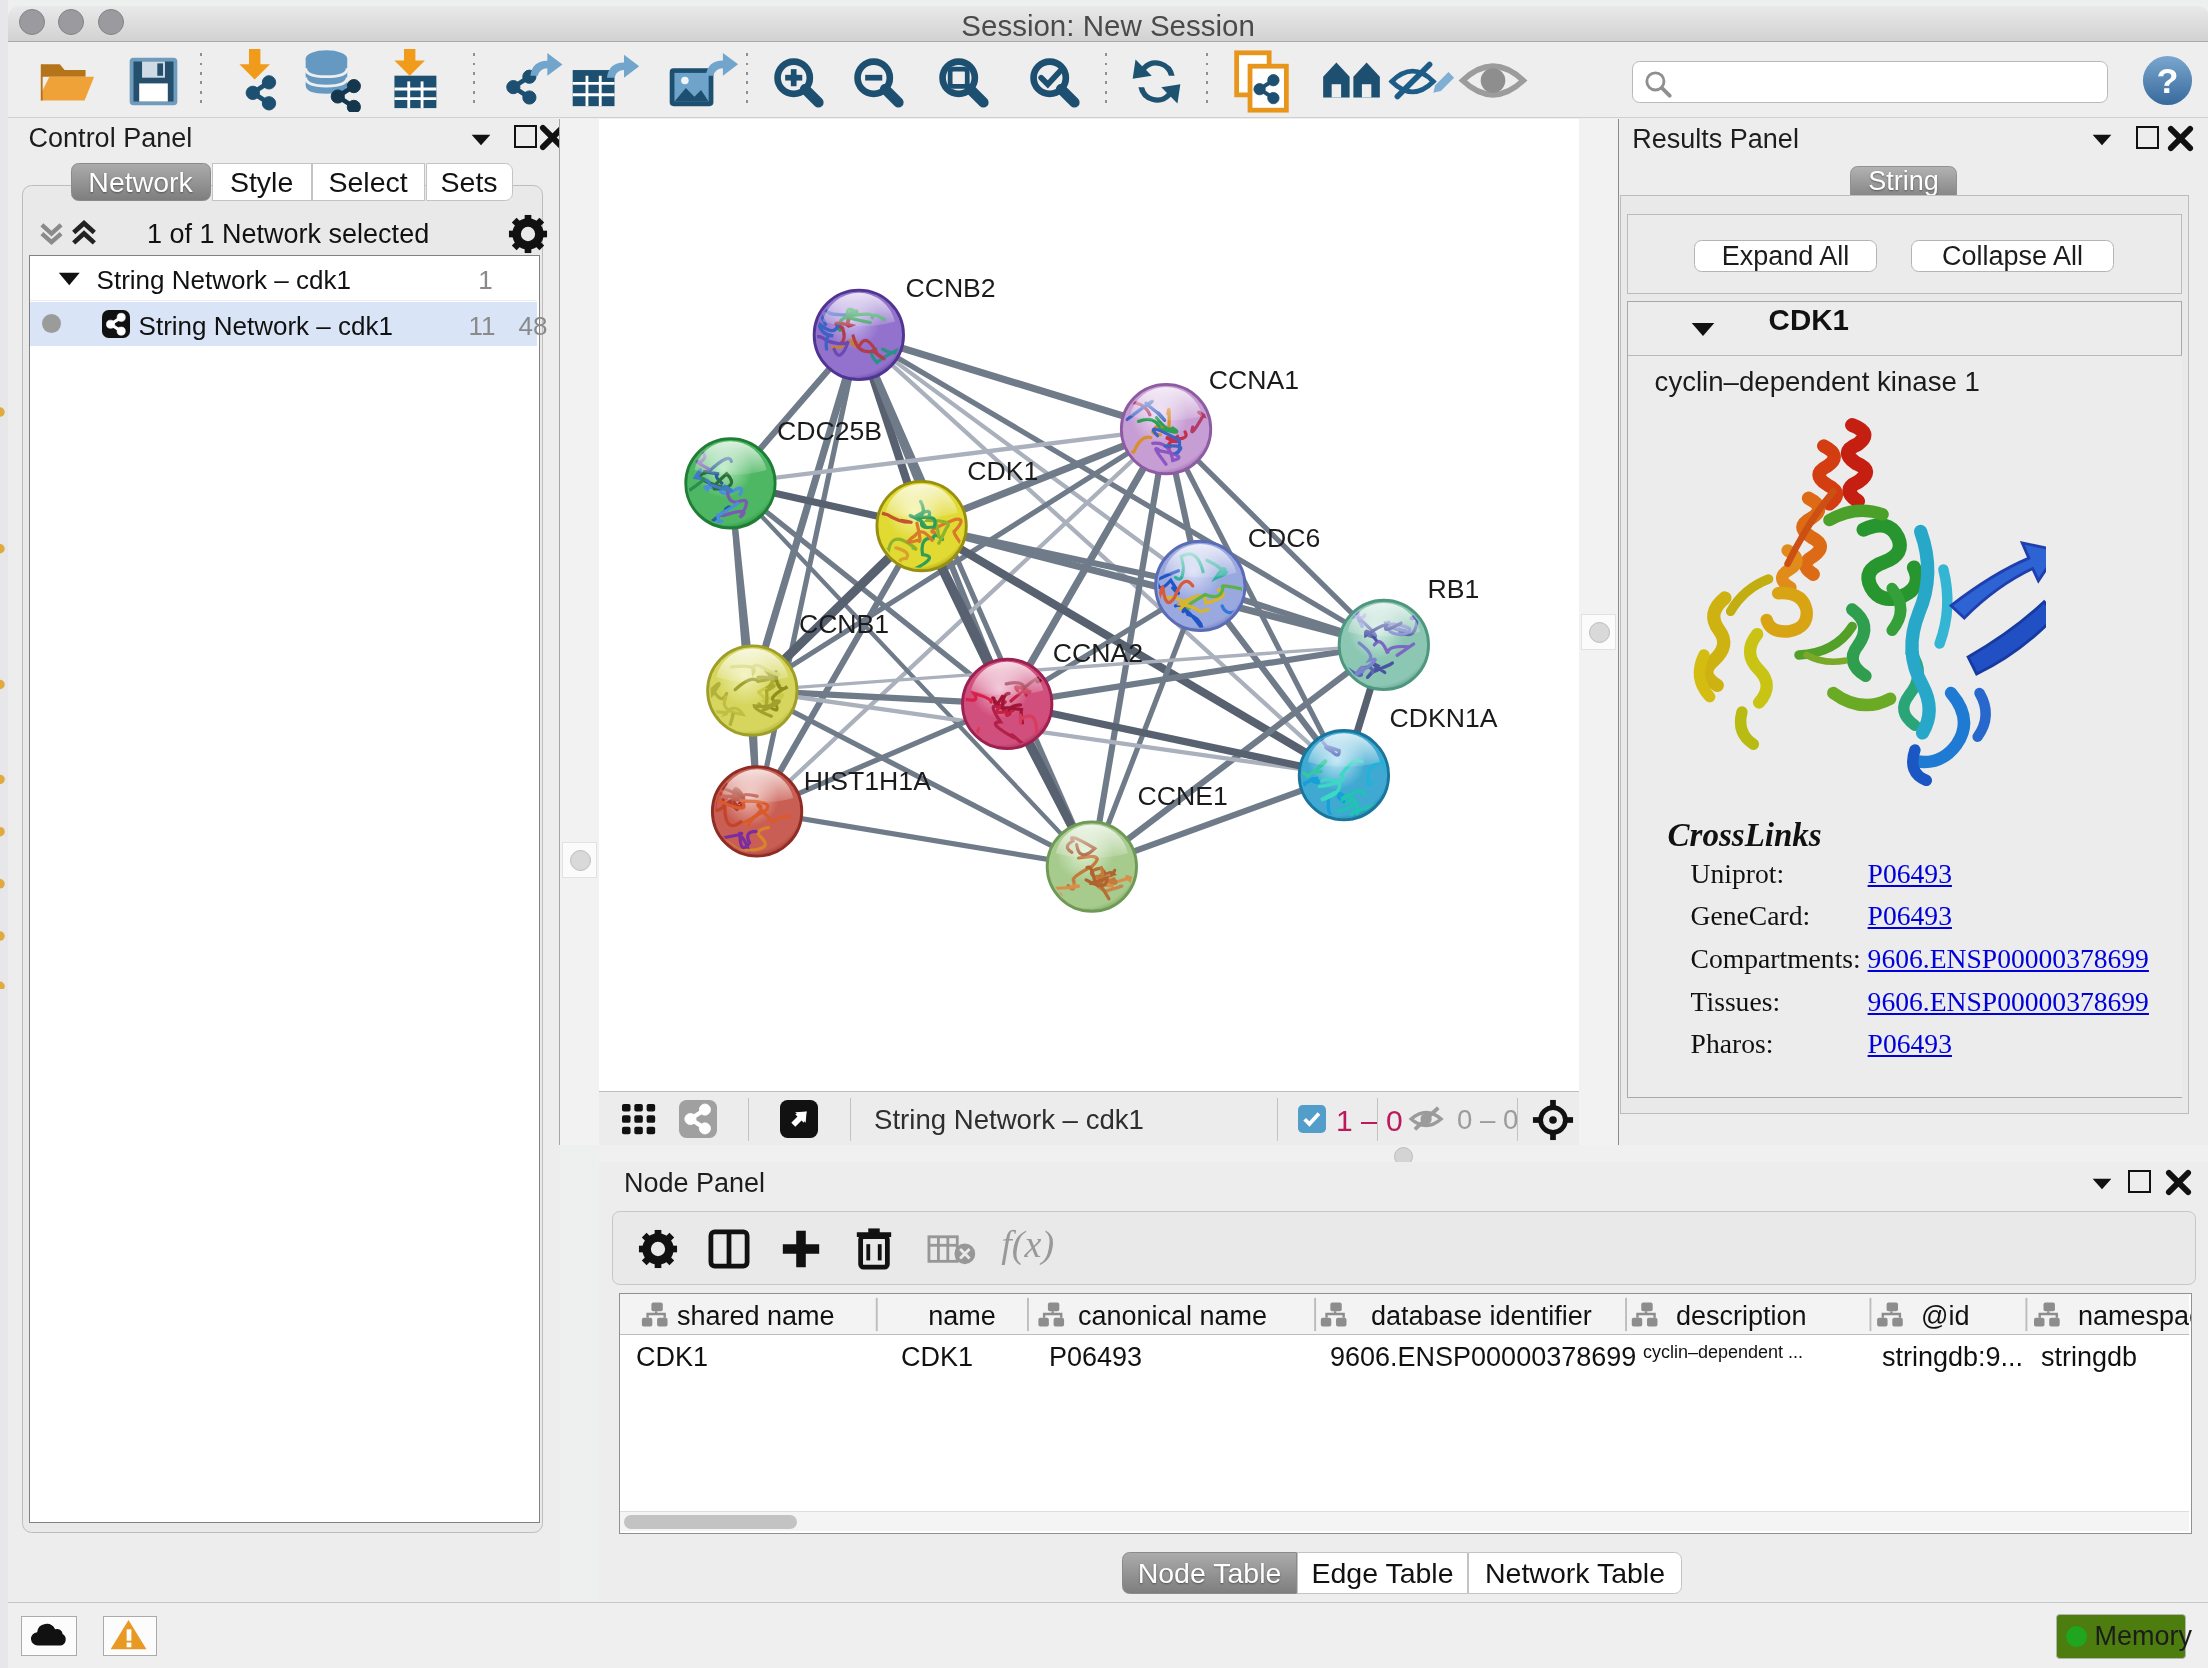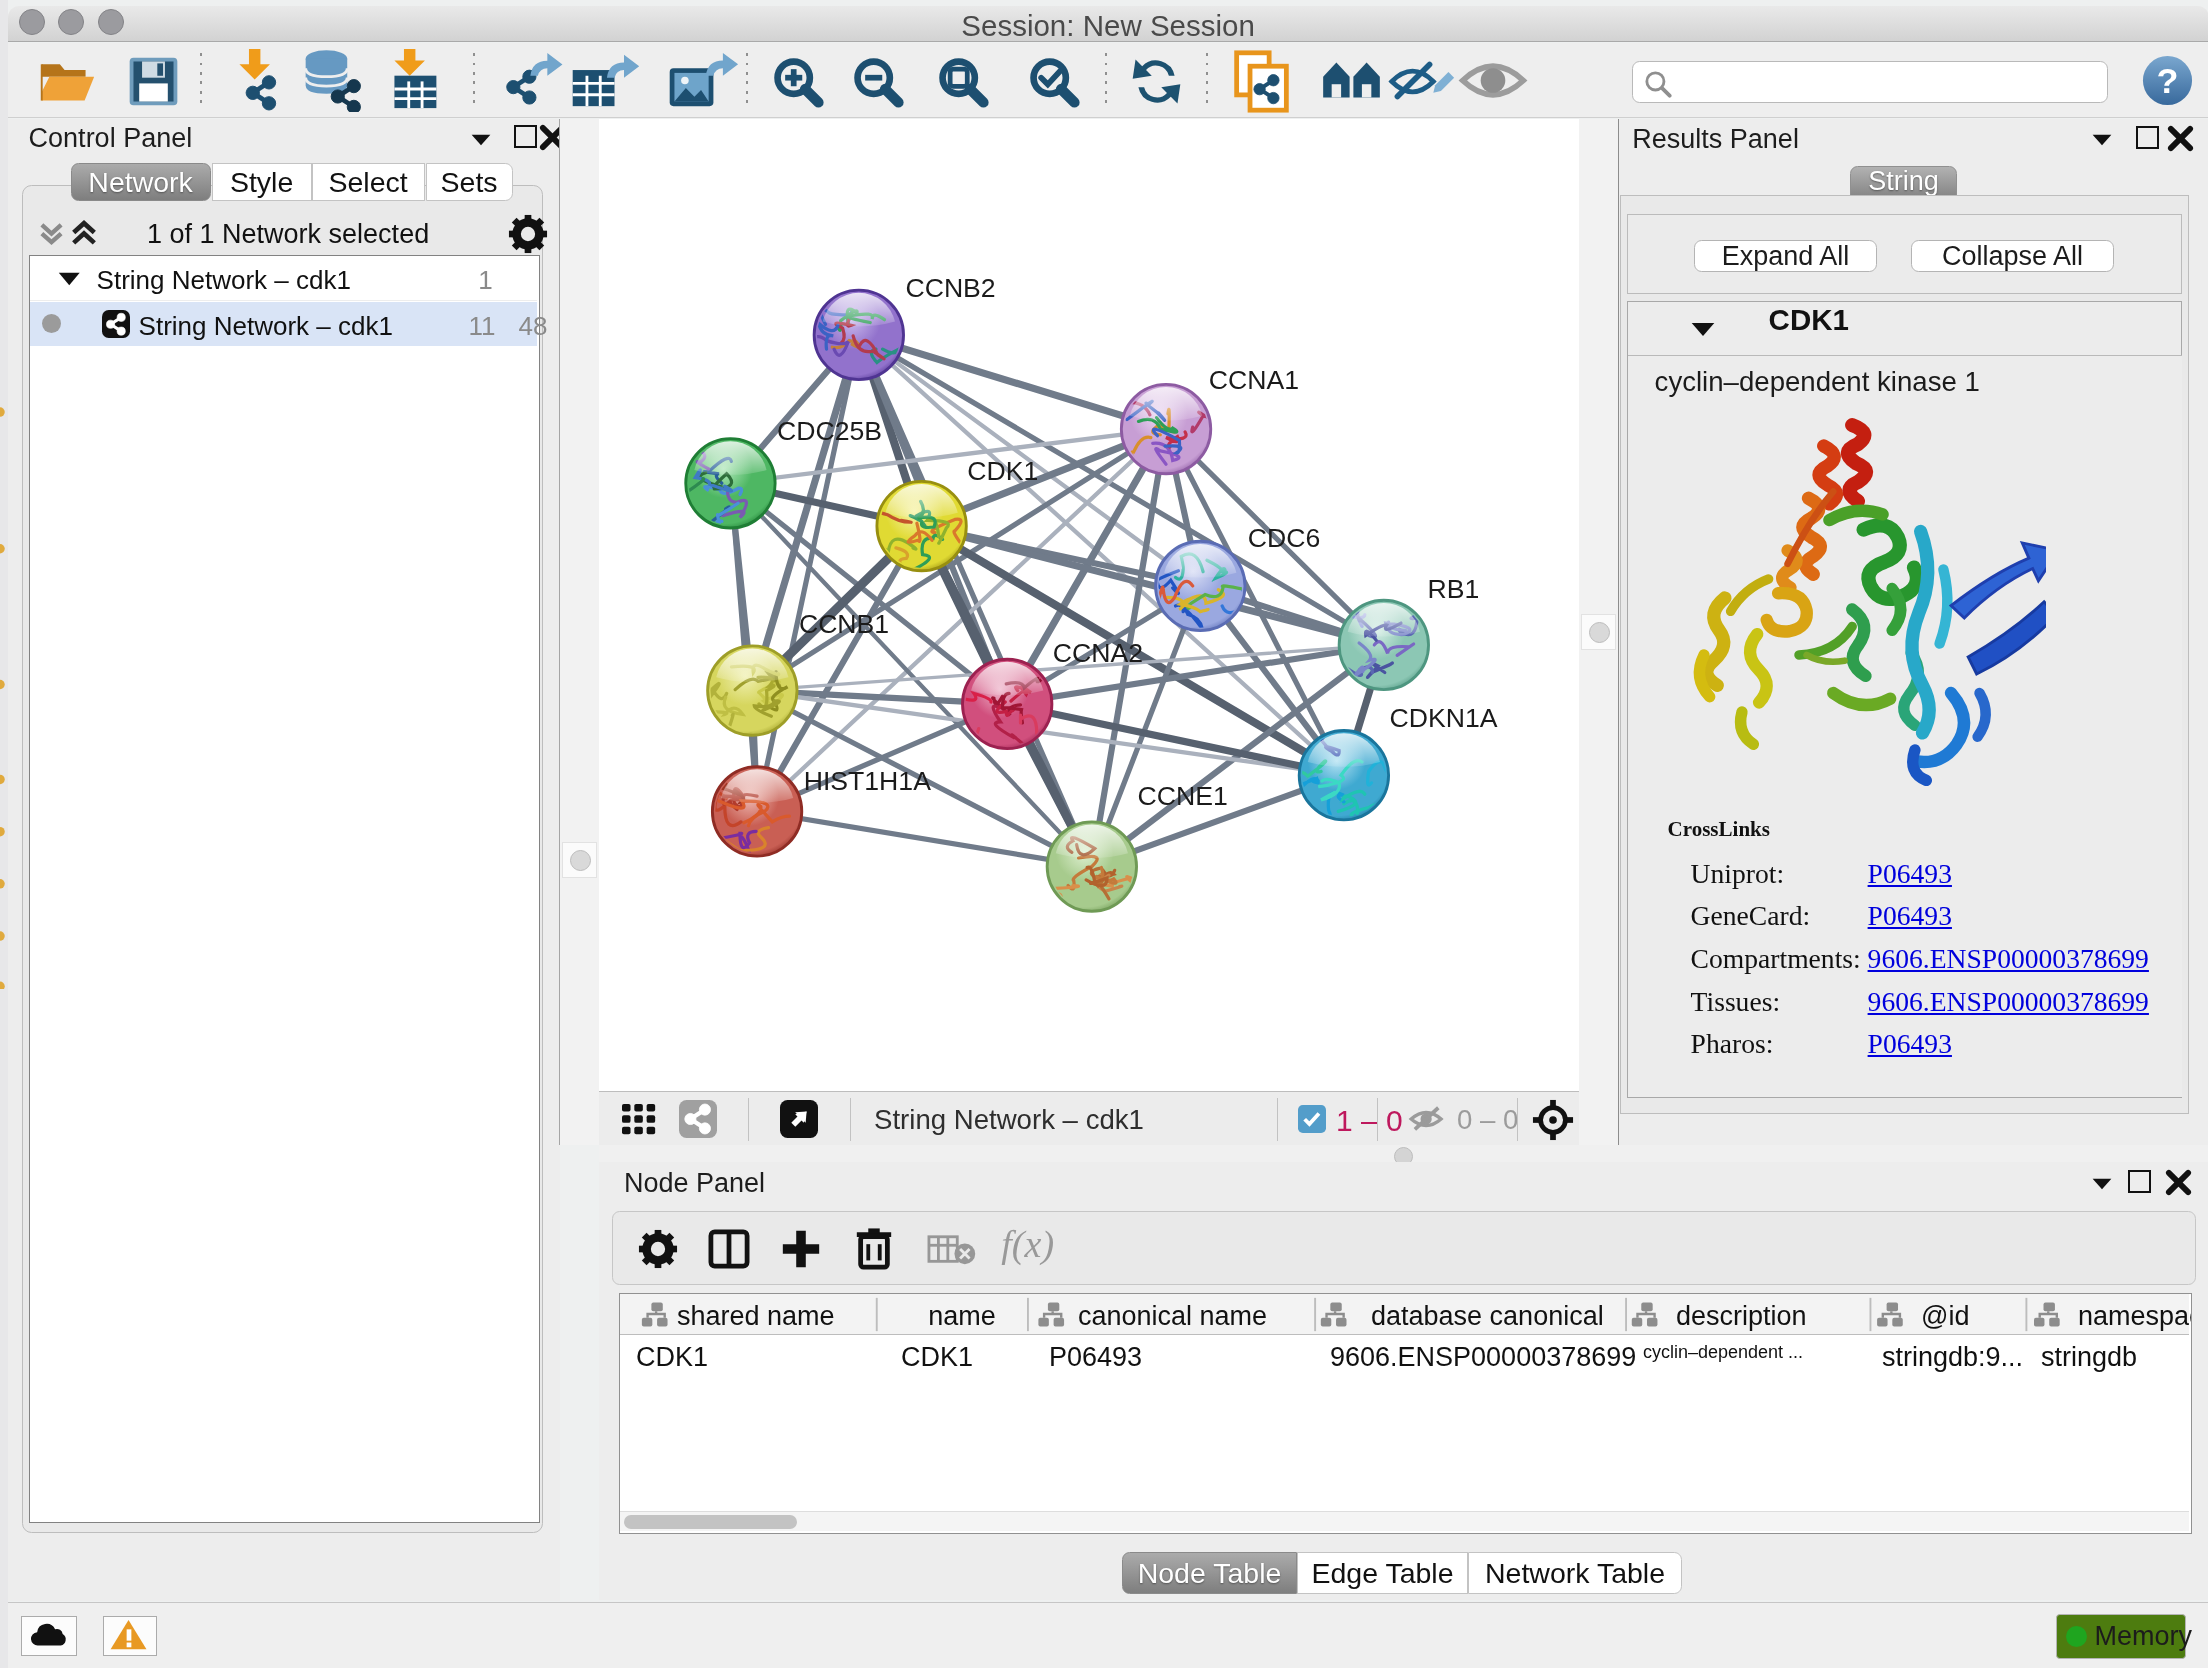--- a/index.html
+++ b/index.html
@@ -731,21 +731,21 @@
             <path d="M292 170 q10 40 -4 78" stroke="#35b5d4" stroke-width="11" fill="none" stroke-linecap="round"></path>
             <path d="M300 208 q44 -34 82 -50 l-7 -16 l38 8 l-21 32 l-6 -13 q-38 18 -72 52 z" fill="#2e63d4" stroke="#1f3fae" stroke-width="3"></path>
             <path d="M318 262 q46 -26 80 -58 l13 14 q-38 40 -84 62 z" fill="#2050c4" stroke="#173aa0" stroke-width="3"></path>
             <path d="M300 300 q24 28 6 54 q-16 22 -42 18" stroke="#1f7ad4" stroke-width="13" fill="none" stroke-linecap="round"></path>
             <path d="M262 360 q-8 24 12 32" stroke="#1a56c4" stroke-width="12" fill="none" stroke-linecap="round"></path>
             <path d="M330 300 q14 24 -2 46" stroke="#2868cc" stroke-width="11" fill="none" stroke-linecap="round"></path>
             <path d="M176 88 q-24 28 -48 76" stroke="#cc5014" stroke-width="7" fill="none" stroke-linecap="round"></path>
             <path d="M196 230 q-18 28 -56 30" stroke="#52a027" stroke-width="10" fill="none" stroke-linecap="round"></path>
             <path d="M148 260 q18 10 40 6" stroke="#7aa828" stroke-width="7" fill="none" stroke-linecap="round"></path>
           </svg>
-        <div class="abs" style="left:40px;top:461px;"><span class="serif" style="font-weight:bold;font-size:21px;">CrossLinks</span></div>
+        <div class="abs" style="left:40px;top:461px;"><span class="serif" style="font-weight:bold;font-size:33px;font-style:italic;">CrossLinks</span></div>
         <div class="abs serif" style="left:63px;top:502px;">Uniprot:</div>
           <div class="abs link" style="left:240px;top:502px;">P06493</div>
         <div class="abs serif" style="left:63px;top:544px;">GeneCard:</div>
           <div class="abs link" style="left:240px;top:544px;">P06493</div>
         <div class="abs serif" style="left:63px;top:587px;">Compartments:</div>
           <div class="abs link" style="left:240px;top:587px;">9606.ENSP00000378699</div>
         <div class="abs serif" style="left:63px;top:630px;">Tissues:</div>
           <div class="abs link" style="left:240px;top:630px;">9606.ENSP00000378699</div>
         <div class="abs serif" style="left:63px;top:672px;">Pharos:</div>
           <div class="abs link" style="left:240px;top:672px;">P06493</div>
@@ -821,21 +821,21 @@
           <use href="#sortg" x="440" y="7"></use>
           <use href="#sortg" x="737" y="7"></use>
           <use href="#sortg" x="1064" y="7"></use>
           <use href="#sortg" x="1322" y="7"></use>
           <use href="#sortg" x="1487" y="7"></use>
       </svg>
       <div class="abs" style="left:57px;top:6.7px;width:171px;font-size:27px;color:#111;">shared name</div>
       <div class="abs" style="left:285px;top:6.7px;width:114px;text-align:center;font-size:27px;color:#111;">name</div>
       <div class="abs" style="left:458px;top:6.7px;width:228px;font-size:27px;color:#111;">canonical name</div>
       <div class="abs" style="left:1056px;top:6.7px;font-size:27px;color:#111;">description</div>
-      <div class="abs" style="left:751px;top:6.7px;font-size:27px;color:#111;">database canonical</div>
+      <div class="abs" style="left:751px;top:6.7px;font-size:27px;color:#111;">database identifier</div>
       <div class="abs" style="left:1301px;top:6.7px;font-size:27px;color:#111;">@id</div>
       <div class="abs" style="left:1458px;top:6.7px;font-size:27px;color:#111;">namespace</div>
       <div class="abs" style="left:15px;top:176px;"></div>
       <div class="abs" style="left:16px;top:48px;font-size:27px;color:#111;">CDK1</div>
       <div class="abs" style="left:281px;top:48px;font-size:27px;color:#111;">CDK1</div>
       <div class="abs" style="left:429px;top:48px;font-size:27px;color:#111;">P06493</div>
       <div class="abs" style="left:710px;top:48px;font-size:27px;color:#111;">9606.ENSP00000378699</div>
       <div class="abs" style="left:1023px;top:48px;font-size:18px;color:#111;">cyclin–dependent ...</div>
       <div class="abs" style="left:1262px;top:48px;font-size:27px;color:#111;">stringdb:9...</div>
       <div class="abs" style="left:1421px;top:48px;font-size:27px;color:#111;">stringdb</div>

